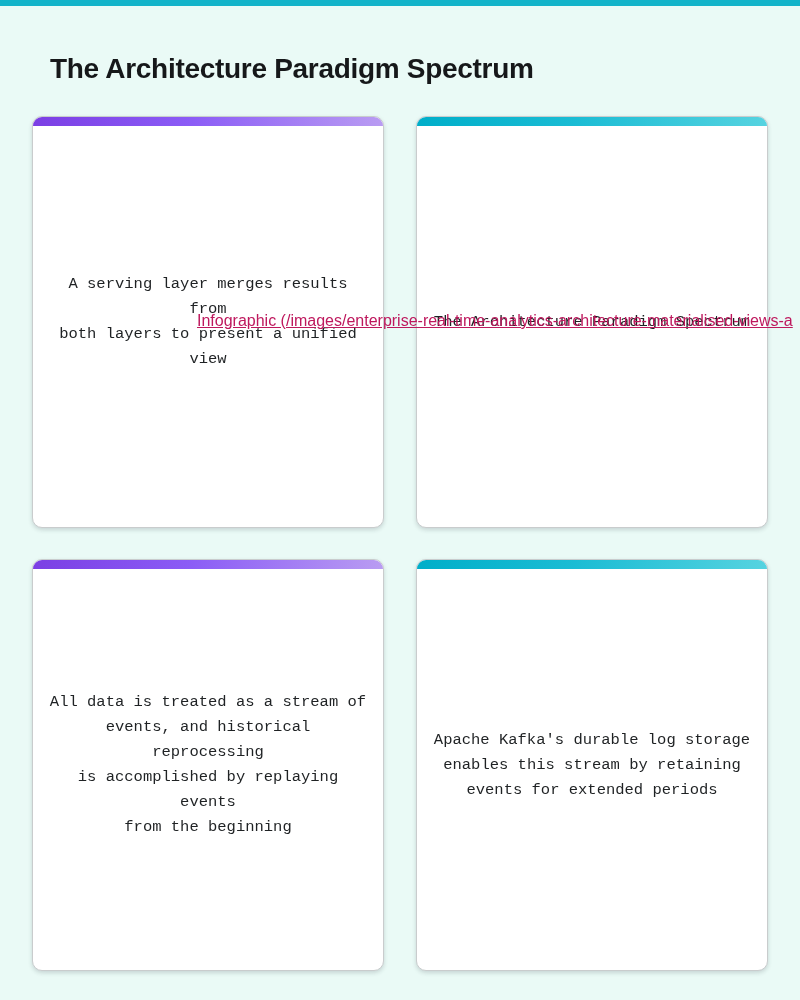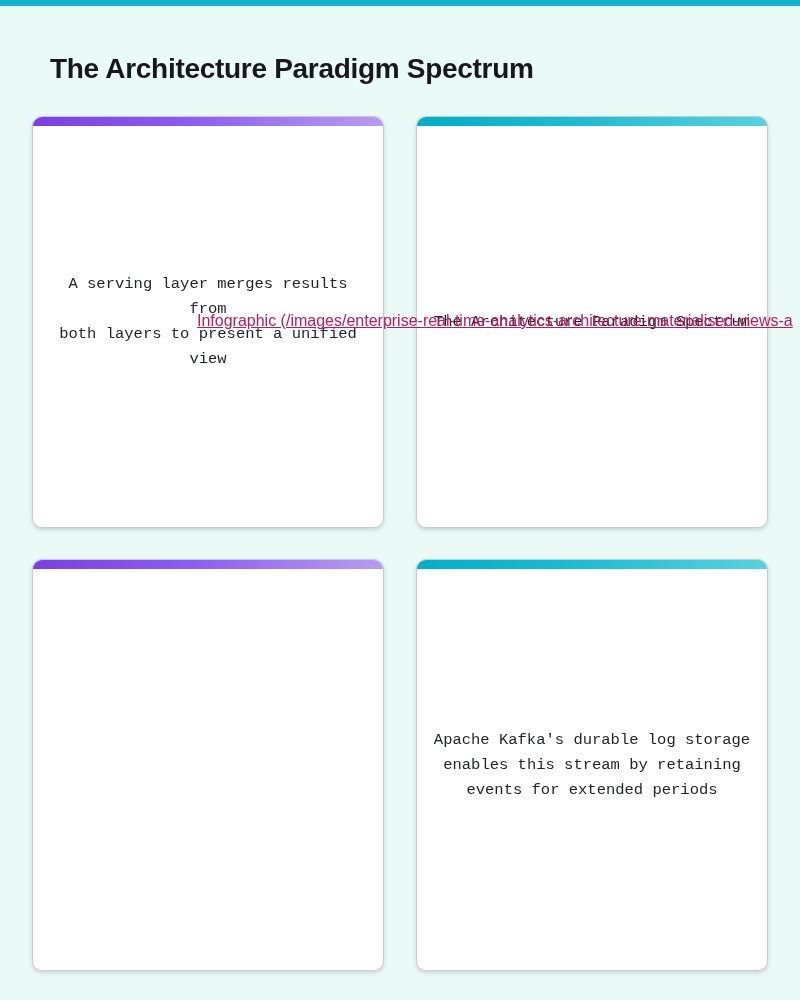--- a/index.html
+++ b/index.html
@@ -125,20 +125,26 @@
 
   <div class="card">
     <div class="card-accent accent-cyan"></div>
     <div class="card-body">
       <p class="card-text">The Architecture Paradigm Spectrum</p>
     </div>
   </div>
 
   <div class="card">
     <div class="card-accent accent-purple"></div>
+    <div class="card-body">
+      <p class="card-text">All data is treated as a stream of
+events, and historical reprocessing
+is accomplished by replaying events
+from the beginning</p>
+    </div>
   </div>
 
   <div class="card">
     <div class="card-accent accent-cyan"></div>
     <div class="card-body">
       <p class="card-text">Apache Kafka's durable log storage
 enables this stream by retaining
 events for extended periods</p>
     </div>
   </div>

